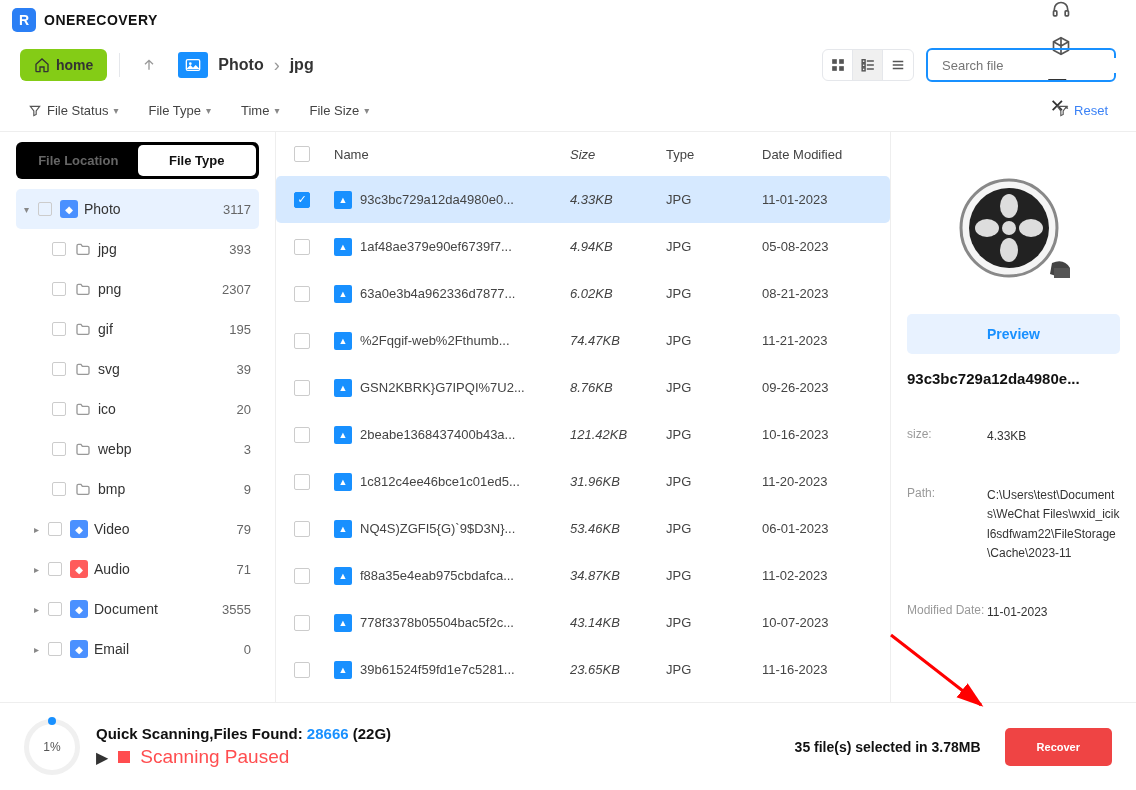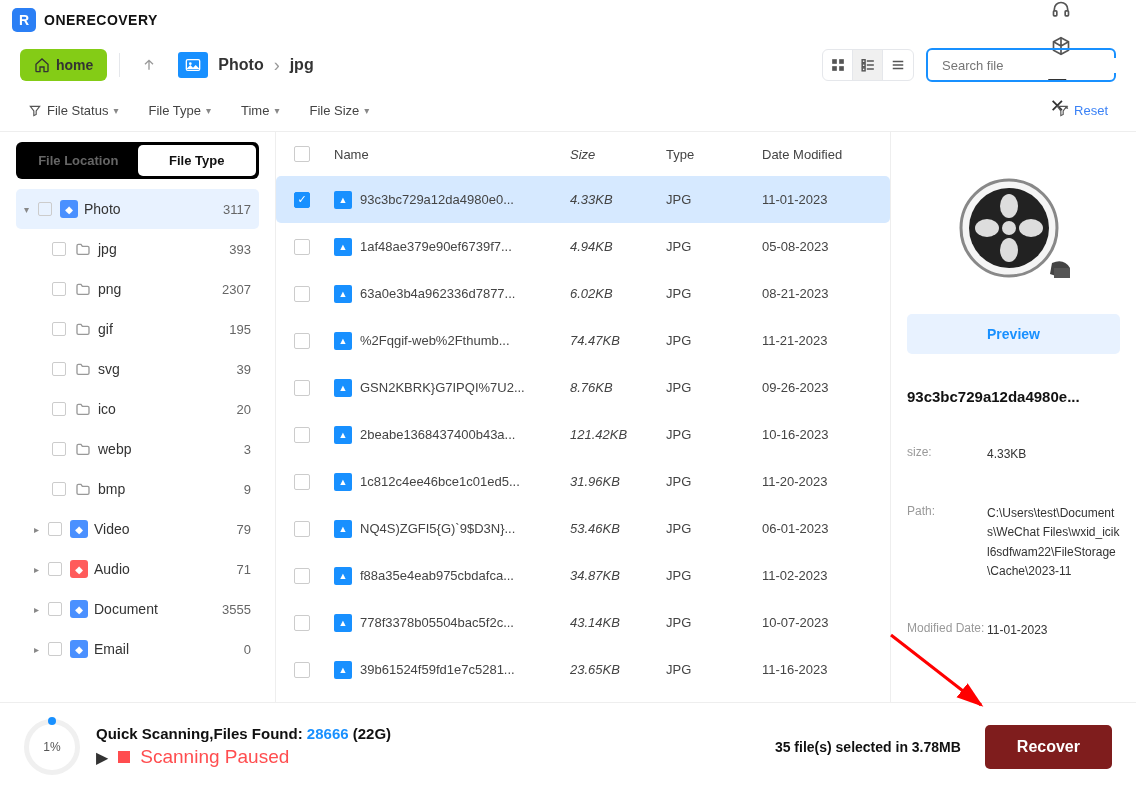--- a/index.html
+++ b/index.html
@@ -68,39 +68,39 @@
 .list-row.selected { background: #d6e9ff; }
 .row-checkbox { width: 16px; height: 16px; border: 1.5px solid #ccc; border-radius: 2px; }
 .row-checkbox.checked { background: #1890ff; border-color: #1890ff; display: flex; align-items: center; justify-content: center; color: #fff; font-size: 11px; }
 .file-icon { width: 18px; height: 18px; background: #1890ff; border-radius: 2px; margin-right: 8px; display: inline-flex; align-items: center; justify-content: center; color: #fff; font-size: 9px; }
 .file-name { display: flex; align-items: center; overflow: hidden; white-space: nowrap; text-overflow: ellipsis; }
 
 
 .preview { width: 245px; padding: 16px; }
 .preview-thumb { height: 160px; display: flex; align-items: center; justify-content: center; }
 .preview-btn { background: #e8f2ff; color: #1890ff; font-weight: 600; border: none; width: 100%; padding: 12px; border-radius: 5px; margin-top: 6px; font-size: 14px; }
-.preview-filename { font-weight: 700; font-size: 15px; color: #111; margin-top: 34px; overflow: hidden; white-space: nowrap; text-overflow: ellipsis; }
+.preview-filename { font-weight: 700; font-size: 15px; color: #111; margin-top: 16px; overflow: hidden; white-space: nowrap; text-overflow: ellipsis; }
 .preview-meta { margin-top: 14px; font-size: 12px; }
 .meta-row { display: flex; margin-bottom: 10px; margin-top: 40px; }
 .meta-label { width: 80px; color: #999; }
 .meta-value { flex: 1; color: #333; word-break: break-all; line-height: 1.6; }
 
 
 .bottombar { position: absolute; bottom: 0; left: 0; right: 0; height: 88px; border-top: 1px solid #eee; display: flex; align-items: center; padding: 0 24px; background: #fff; }
 .progress-circle { width: 56px; height: 56px; border-radius: 50%; border: 5px solid #f0f0f0; display: flex; align-items: center; justify-content: center; font-size: 12px; color: #555; position: relative; }
 .progress-dot { position: absolute; top: -7px; left: 50%; transform: translateX(-50%); width: 8px; height: 8px; background: #1890ff; border-radius: 50%; }
 .scan-info { margin-left: 16px; }
 .scan-title { font-size: 15px; font-weight: 700; color: #111; }
 .scan-title .count { color: #1890ff; }
 .scan-status { display: flex; align-items: center; gap: 10px; margin-top: 4px; }
 .scan-status-text { color: #ff4d4f; font-size: 19px; }
 .play-icon { color: #333; }
 .stop-icon { width: 12px; height: 12px; background: #ff4d4f; }
 .selection-info { margin-left: auto; font-size: 14px; font-weight: 700; color: #111; }
-.recover-btn { background: #7f1d1d; color: #fff; border: none; padding: 13px 32px; font-size: 16px; font-weight: 600; border-radius: 5px; margin-left: 24px; }
+.recover-btn { background: #ef4444; color: #fff; border: none; padding: 13px 32px; font-size: 11px; font-weight: 600; border-radius: 5px; margin-left: 24px; }
 
 
 .arrow { position: absolute; right: 140px; bottom: 70px; pointer-events: none; }
 </style>
 </head>
 <body>
 
 <div class="titlebar">
   <div class="logo">R</div>
   <div class="app-name">ONERECOVERY</div>

